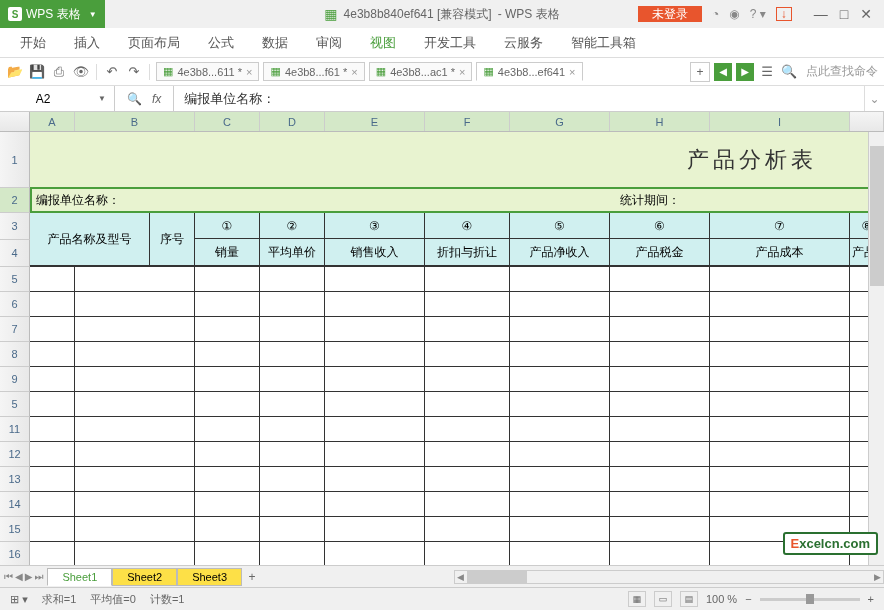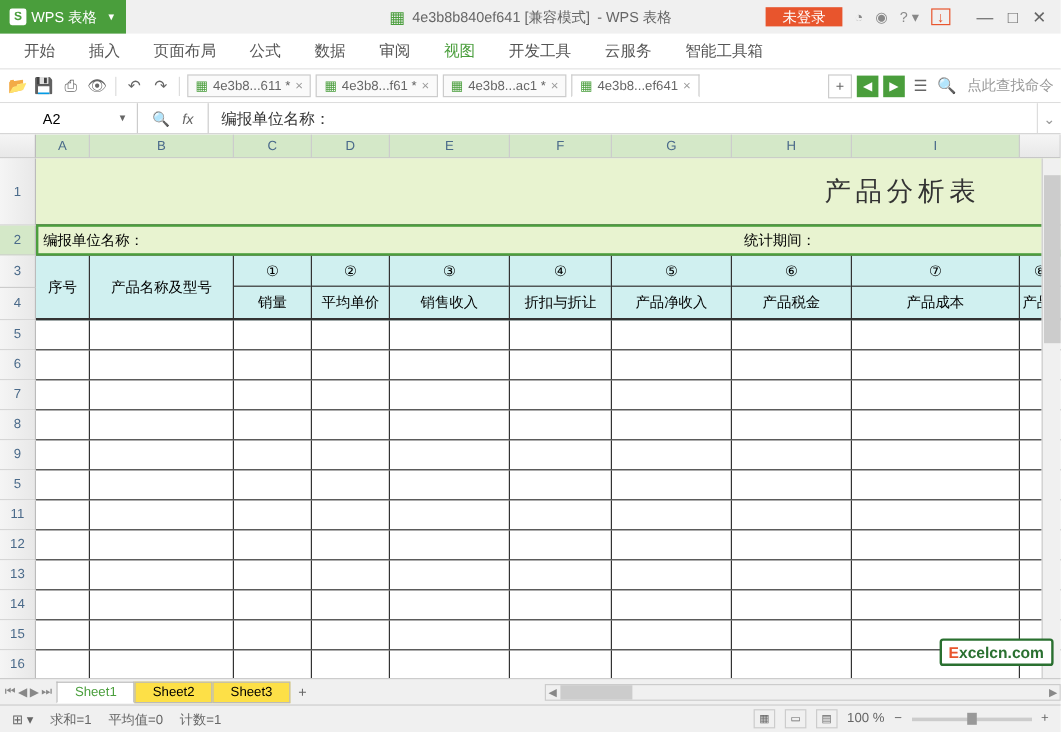--- a/index.html
+++ b/index.html
@@ -236,22 +236,22 @@
       <div class="sheet-content">
         <div class="title-row">产品分析表</div>
         <div class="info-row">
           <div class="cell-sel">
               <div class="handle"></div>
             </div>
           <span style="padding-left:6px">编报单位名称：</span>
           <span style="position:absolute;left:590px">统计期间：</span>
         </div>
         <div class="header-rows">
+          <div class="hcell merged wB">产品名称及型号</div>
           <div class="hcell merged wA">序号</div>
-          <div class="hcell merged wB">产品名称及型号</div>
           <div class="hcell wC">
               <div class="hcell-top">①</div>
               <div class="hcell-bot">销量</div>
             </div>
           <div class="hcell wD">
               <div class="hcell-top">②</div>
               <div class="hcell-bot">平均单价</div>
             </div>
           <div class="hcell wE">
               <div class="hcell-top">③</div>

